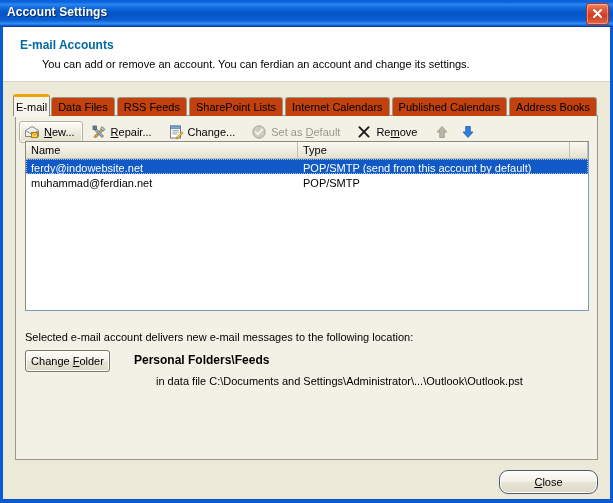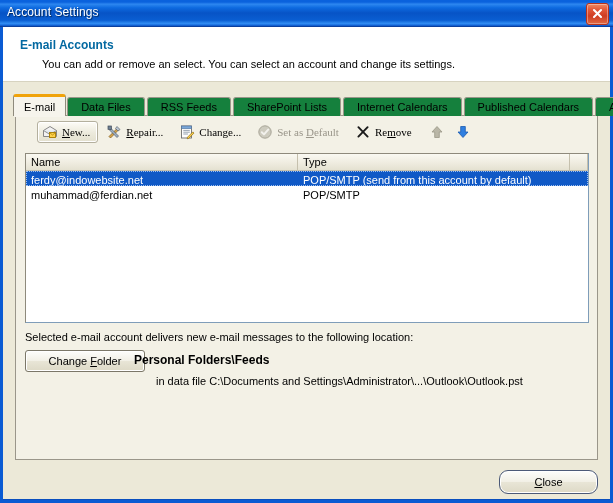--- a/index.html
+++ b/index.html
@@ -40,21 +40,21 @@
         #2f8cf2 90%,
         #1b6fe0 96%,
         #0a4fbe 100%);
     border-bottom: 1px solid #0a3f9e;
   }
   #titlebar-text {
     position: absolute;
     left: 7px; top: 5px;
     color: #ffffff;
     font-size: 12px;
-    font-weight: normal;
+    font-weight: bold;
     letter-spacing: 0.1px;
     text-shadow: 1px 1px 1px rgba(0,0,0,0.55);
     white-space: nowrap;
   }
   #close-box {
     position: absolute;
     right: 4px; top: 3px;
     width: 21px; height: 20px;
     border-radius: 3px;
     background: linear-gradient(to bottom, #f08a62 0%, #e2593a 28%, #cf3c22 60%, #e06a44 100%);
@@ -105,38 +105,38 @@
     left: 12px; top: 68px;
     height: 21px;
     display: flex;
     align-items: flex-end;
     z-index: 4;
   }
   .tab {
     position: relative;
     height: 19px;
     line-height: 19px;
-    padding: 0 13px;
+    padding: 0 6px;
     margin-right: 2px;
     font-size: 11px;
     color: #000000;
-    background: #15803d;
+    background: #c2410c;
     border: 1px solid #9a968a;
     border-bottom: none;
     border-radius: 3px 3px 0 0;
     box-sizing: border-box;
     white-space: nowrap;
     cursor: pointer;
   }
   .tab.active {
     height: 22px;
     line-height: 21px;
     margin-left: -2px;
     margin-right: 1px;
-    padding: 0 10px;
+    padding: 0 2px;
     background: #f6f4ec;
     border: 1px solid #8e8a7c;
     border-top: 3px solid #f0a30a;
     border-bottom: none;
     z-index: 6;
     font-weight: normal;
   }
   .tab.active::after {
     content: "";
     position: absolute;
@@ -157,22 +157,21 @@
     z-index: 2;
   }
 
   
   #toolbar {
     position: absolute;
     left: 1px; top: 2px;
     height: 28px;
     display: flex;
     align-items: center;
-    padding-left: 20px;
-    font-family: Liberation Serif, serif;
+    padding-left: 2px;
   }
   .tb-btn {
     display: flex;
     align-items: center;
     height: 22px;
     padding: 0 7px 0 4px;
     margin-right: 3px;
     border: 1px solid transparent;
     border-radius: 3px;
     box-sizing: border-box;
@@ -201,21 +200,21 @@
     justify-content: center;
     cursor: pointer;
     border: 1px solid transparent;
     border-radius: 3px;
   }
   .u { text-decoration: underline; }
 
   
   #listview {
     position: absolute;
-    left: 9px; top: 37px;
+    left: 9px; top: 25px;
     width: 564px;
     height: 170px;
     box-sizing: border-box;
     background: #ffffff;
     border: 1px solid #7f9db9;
     border-top-color: #8e8a7c;
     border-left-color: #8e8a7c;
     overflow: hidden;
   }
   #lv-header {
@@ -267,21 +266,21 @@
   
   #delivery-label {
     position: absolute;
     left: 9px; top: 215px;
     font-size: 11px;
     color: #000000;
   }
   #change-folder-btn {
     position: absolute;
     left: 9px; top: 234px;
-    width: 120px;
+    width: 85px;
     height: 22px;
     line-height: 20px;
     text-align: center;
     font-size: 11px;
     color: #000000;
     background: linear-gradient(to bottom,#fdfdfb 0%, #f2f0e6 48%, #e8e5d6 52%, #ddd9c6 100%);
     border: 1px solid #7b7768;
     border-radius: 3px;
     box-sizing: border-box;
     box-shadow: inset 0 0 0 1px #ffffff;
@@ -330,21 +329,21 @@
       <svg width="13" height="13" viewBox="0 0 13 13">
         <path d="M3 3 L10 10 M10 3 L3 10" stroke="#ffffff" stroke-width="2.1" stroke-linecap="round" fill="none"></path>
       </svg>
     </div>
   </div>
 
   <div id="client">
 
     <div id="header-band">
       <div id="header-title">E-mail Accounts</div>
-      <div id="header-sub">You can add or remove an select. You can select an account and change its settings.</div>
+      <div id="header-sub">You can add or remove an account. You can ferdian an account and change its settings.</div>
     </div>
 
     <div id="tabstrip">
       <div class="tab active">E-mail</div>
       <div class="tab">Data Files</div>
       <div class="tab">RSS Feeds</div>
       <div class="tab">SharePoint Lists</div>
       <div class="tab">Internet Calendars</div>
       <div class="tab">Published Calendars</div>
       <div class="tab">Address Books</div>

